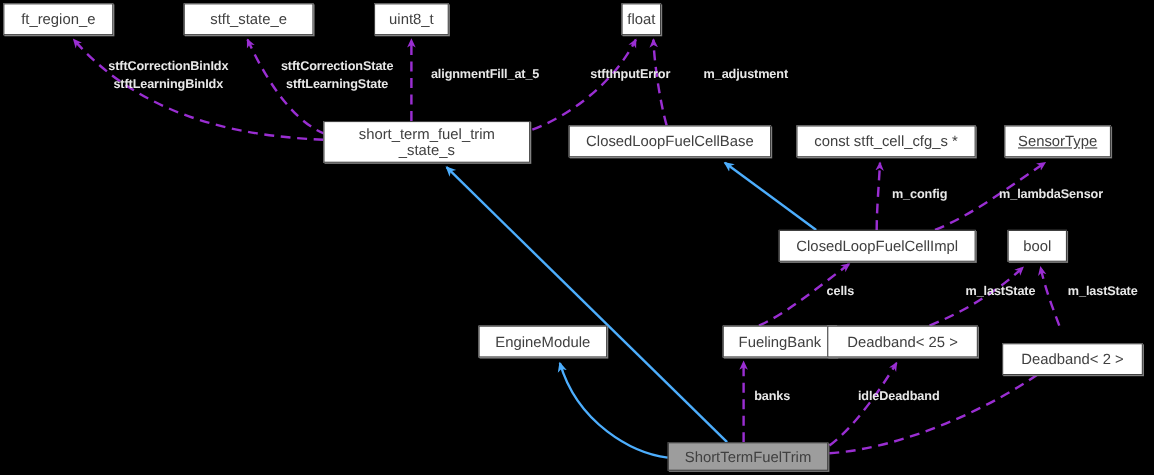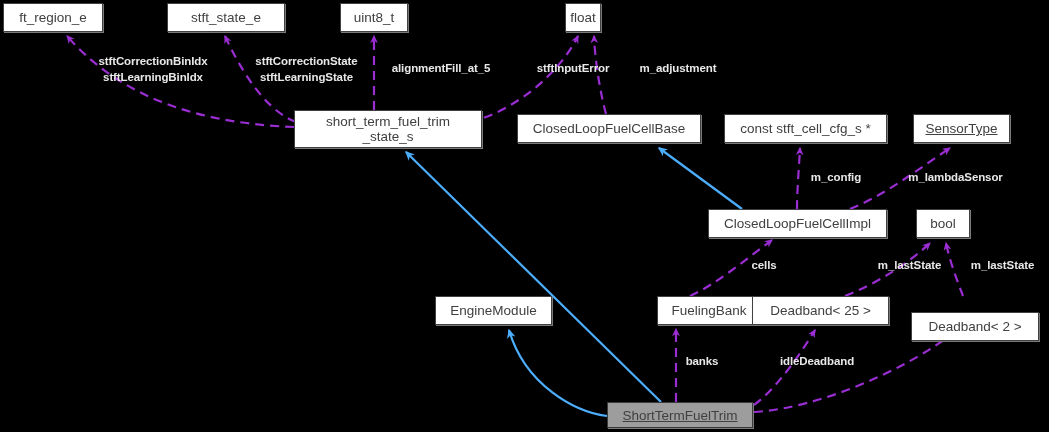--- a/index.html
+++ b/index.html
@@ -34,21 +34,20 @@
     align-items: center;
     justify-content: center;
     text-align: center;
     white-space: pre;
     letter-spacing: 0px;
     box-shadow: 1px 1px 0 0 #7a7a7a;
   }
   .node.highlight {
     background: #9d9d9d;
     border: 1px solid #3a3a3a;
-    text-decoration: underline;
   }
   .edge-label {
     position: absolute;
     color: #e8e8e8;
     font-size: 11.5px;
     line-height: 15.5px;
     font-weight: bold;
     white-space: pre;
     text-align: center;
     letter-spacing: -0.1px;

